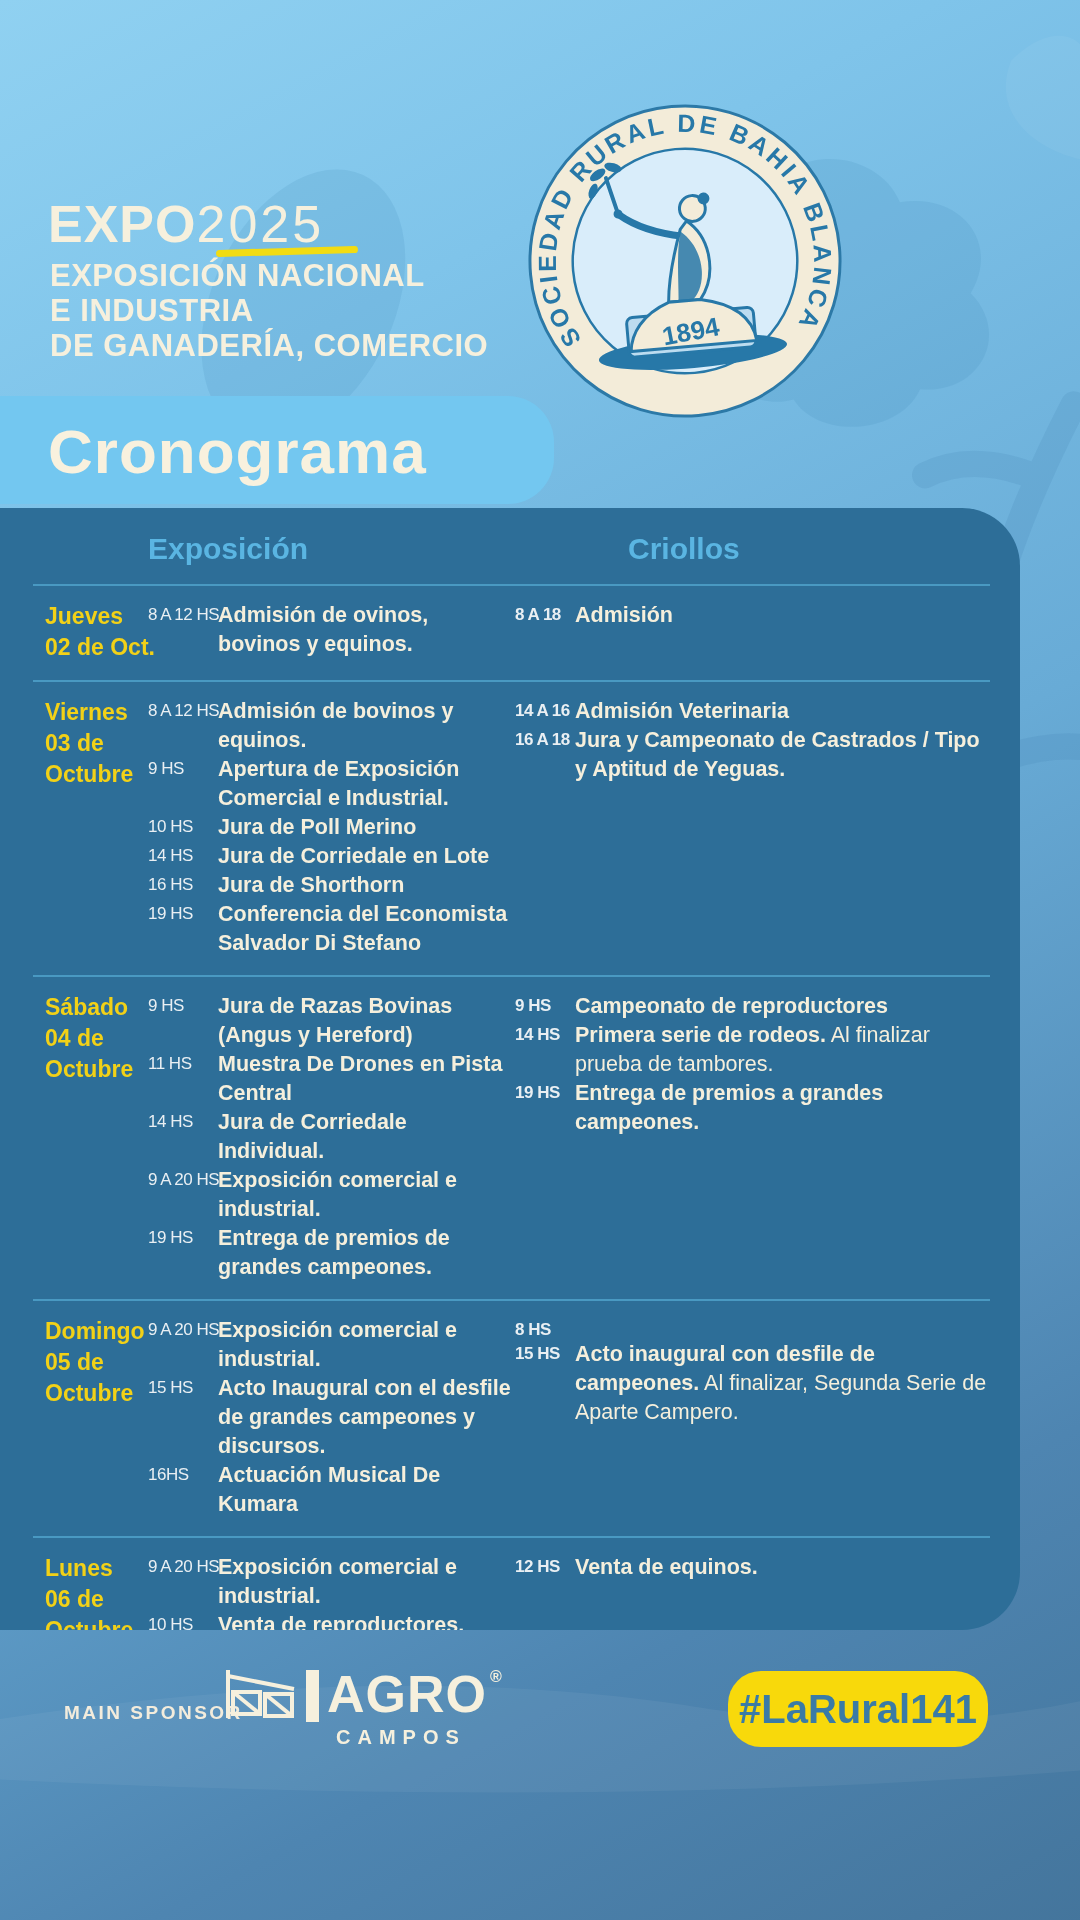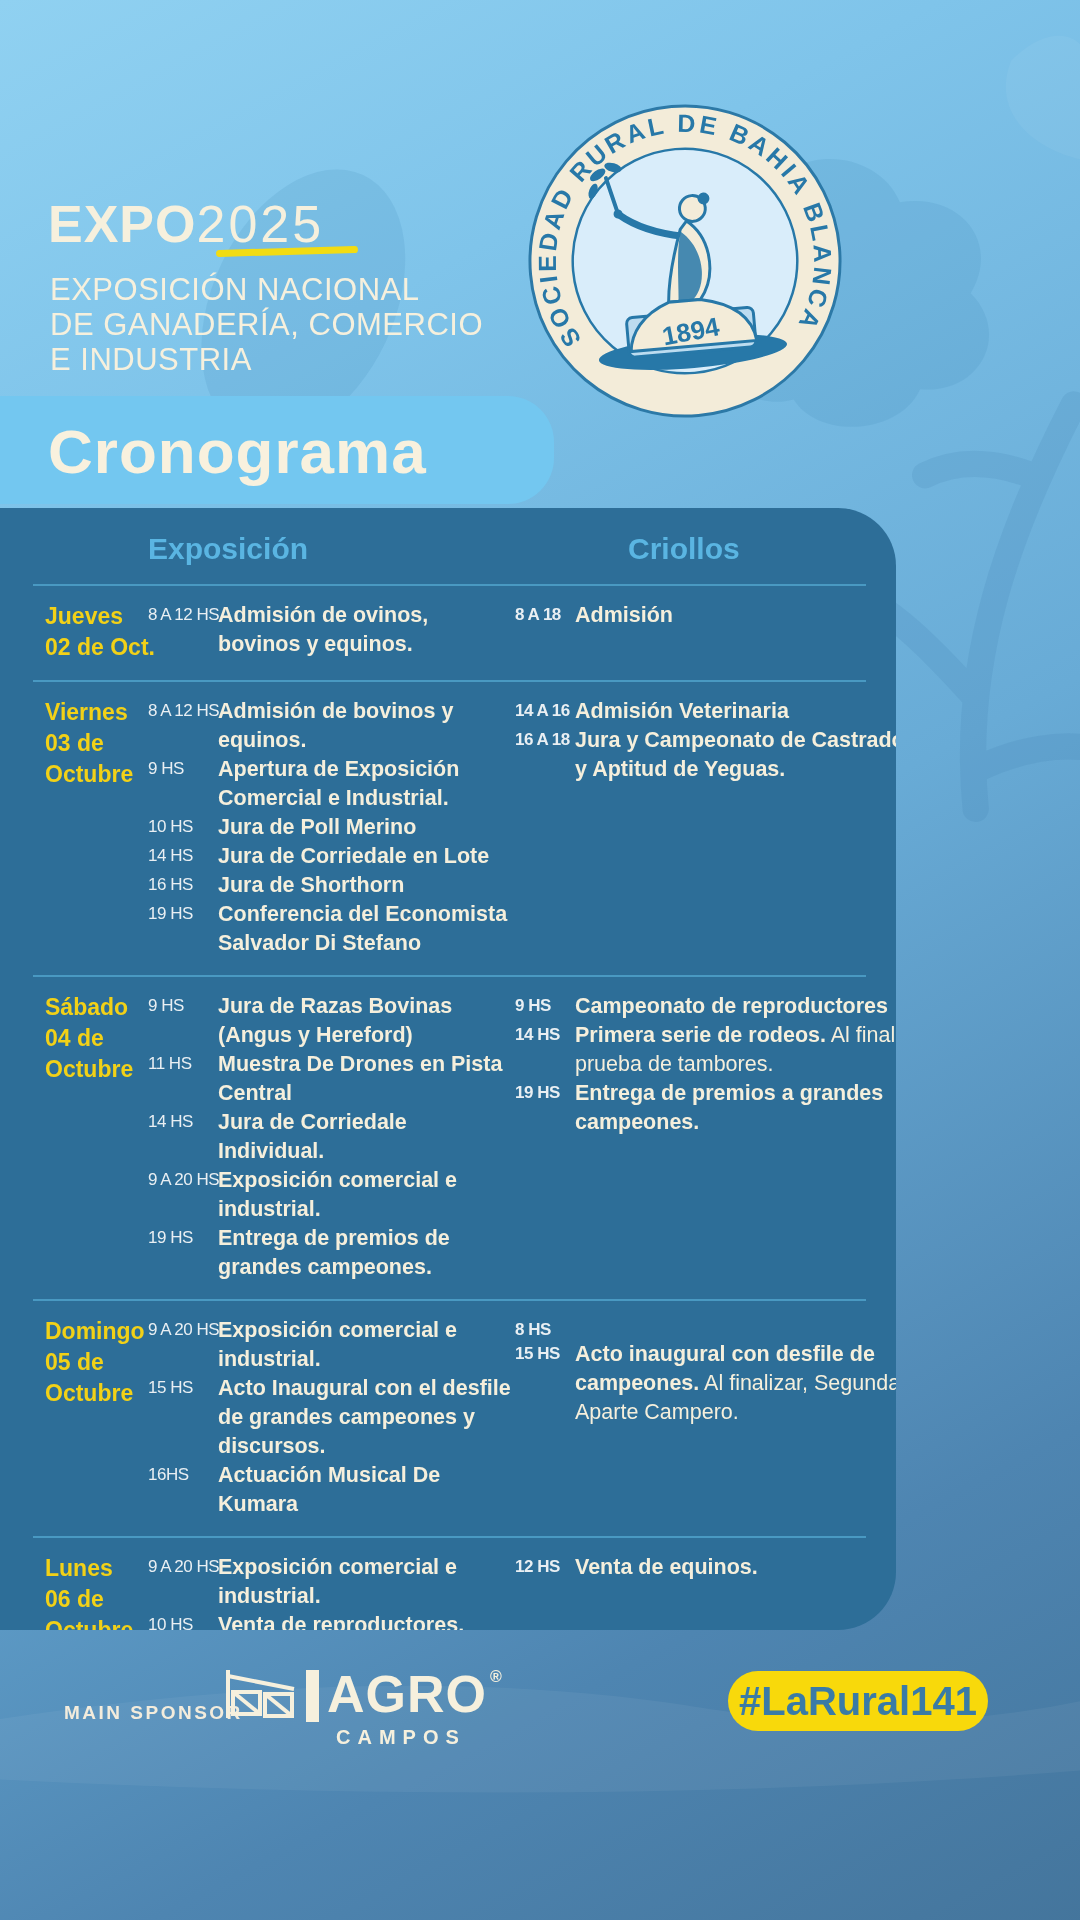--- a/index.html
+++ b/index.html
@@ -8,29 +8,29 @@
     font-family:"Liberation Sans","DejaVu Sans",sans-serif;
     background:linear-gradient(152deg,#90d1f1 0%,#7fc4ea 20%,#68abd6 50%,#4e85b1 80%,#44759c 100%);
     padding-left:12px;
   }
   
   .decor{position:absolute;inset:0;pointer-events:none;}
   
   .title{position:absolute;left:48px;top:194px;color:#f6f0dd;font-size:52px;font-weight:800;letter-spacing:1px;white-space:nowrap;}
   .title .year{font-weight:400;letter-spacing:3px;}
   .year-underline{position:absolute;left:216px;top:248px;width:142px;height:7px;background:#f2dc13;border-radius:4px;transform:rotate(-1.6deg);}
-  .subtitle{position:absolute;left:50px;top:272px;font-size:31px;font-weight:400;color:#f6f0dd;line-height:35px;letter-spacing:.5px;}
+  .subtitle{position:absolute;left:50px;top:258px;font-size:31px;font-weight:700;color:#f6f0dd;line-height:35px;letter-spacing:.5px;}
   
   .seal{position:absolute;left:526px;top:102px;width:318px;height:318px;transform:rotate(-5deg);}
   .seal text{font-family:"Liberation Sans","DejaVu Sans",sans-serif;}
   
   .crono-box{position:absolute;left:0;top:396px;width:554px;height:108px;background:#73c7f0;border-radius:0 46px 46px 0;}
   .crono-title{position:absolute;left:48px;top:20px;font-size:62px;font-weight:800;color:#f8f1de;letter-spacing:1px;}
   
-  .panel{position:absolute;left:0;top:508px;width:896px;height:1122px;background:#2d6e98;border-radius:0 58px 58px 0;overflow:hidden;}
+  .panel{position:absolute;left:0;top:508px;width:1020px;height:1122px;background:#2d6e98;border-radius:0 58px 58px 0;overflow:hidden;}
   .th{position:absolute;top:24px;font-size:30px;font-weight:800;color:#5ab5e2;}
   .th.expo{left:148px;}
   .th.crio{left:628px;}
   .tbody{position:absolute;top:76px;left:0;right:0;}
   .divider{height:2px;background:#4d9dc6;margin:0 30px 0 33px;opacity:.9;}
   .row{display:flex;padding:15px 0 17px 45px;}
   .day{width:103px;flex:none;font-size:23px;font-weight:800;color:#f2d117;line-height:31px;white-space:nowrap;}
   .col{display:flex;flex-direction:column;flex:none;}
   .col.expo{width:367px;}
   .col.crio{width:475px;}
@@ -39,21 +39,21 @@
   .crio .time{width:60px;font-weight:bold;}
   .text{flex:1;font-size:21.5px;font-weight:700;color:#f5efdc;line-height:29px;}
   .text .reg{font-weight:400;}
   
   .sponsor-label{position:absolute;left:64px;top:1702px;font-size:19px;font-weight:700;letter-spacing:2.5px;color:#f3ecdc;}
   .agro{position:absolute;left:222px;top:1668px;display:flex;align-items:flex-start;color:#f6f0dd;}
   .agro .bar{width:13px;height:52px;background:#f6f0dd;margin:2px 8px 0 10px;}
   .agro .name{font-size:52px;font-weight:800;line-height:52px;letter-spacing:1px;}
   .agro .reg{font-size:16px;font-weight:700;margin:0 0 0 3px;}
   .agro-sub{position:absolute;left:336px;top:1726px;font-size:20px;font-weight:700;letter-spacing:7px;color:#f6f0dd;}
-  .badge{position:absolute;left:728px;top:1671px;width:260px;height:60px;background:#f8d90b;border-radius:33px;display:flex;align-items:center;justify-content:center;font-size:40px;font-weight:800;color:#3a7ba6;letter-spacing:0;}
+  .badge{position:absolute;left:728px;top:1671px;width:260px;height:76px;background:#f8d90b;border-radius:33px;display:flex;align-items:center;justify-content:center;font-size:40px;font-weight:800;color:#3a7ba6;letter-spacing:0;}
 </style>
 </head>
 <body>
 
 <div class="poster">
 
   <svg class="decor" viewBox="0 0 1080 1920" aria-hidden="true">
     <g fill="none" stroke="#3c7fae" stroke-opacity="0.16" stroke-width="26" stroke-linecap="round">
       <path d="M 1062,400 C 1000,520 950,650 965,800 M 965,690 C 920,640 880,600 840,585 M 968,760 C 1010,740 1050,735 1078,740 M 1020,470 C 980,455 945,455 915,470"></path>
     </g>
@@ -64,22 +64,22 @@
     <g fill="#ffffff" fill-opacity="0.05">
       <path d="M 0,1700 Q 400,1640 700,1690 Q 900,1720 1080,1680 L 1080,1750 Q 600,1790 0,1760 Z"></path>
       <path d="M 1000,60 C 1040,20 1080,30 1080,80 L 1080,160 C 1020,150 980,110 1000,60 Z"></path>
     </g>
   </svg>
 
   <div class="title"><span>EXPO</span><span class="year">2025</span></div>
   <div class="year-underline"></div>
   <div class="subtitle">
     <div>EXPOSICIÓN NACIONAL</div>
+    <div>E INDUSTRIA</div>
     <div>DE GANADERÍA, COMERCIO</div>
-    <div>E INDUSTRIA</div>
   </div>
 
   <svg class="seal" viewBox="0 0 320 320">
     <circle cx="160" cy="160" r="156" fill="#f3ecd9" stroke="#2c79a7" stroke-width="3"></circle>
     <circle cx="160" cy="160" r="113" fill="#d9edfa" stroke="#2778a8" stroke-width="2.5"></circle>
     <path id="ringPath" d="M 53.5 234.6 A 130 130 0 1 1 266.5 234.6" fill="none"></path>
     <text font-size="25" font-weight="bold" fill="#2778a8" letter-spacing="3.2">
       <textPath href="#ringPath" startOffset="6">SOCIEDAD RURAL DE BAHIA BLANCA</textPath>
     </text>
     <g>

